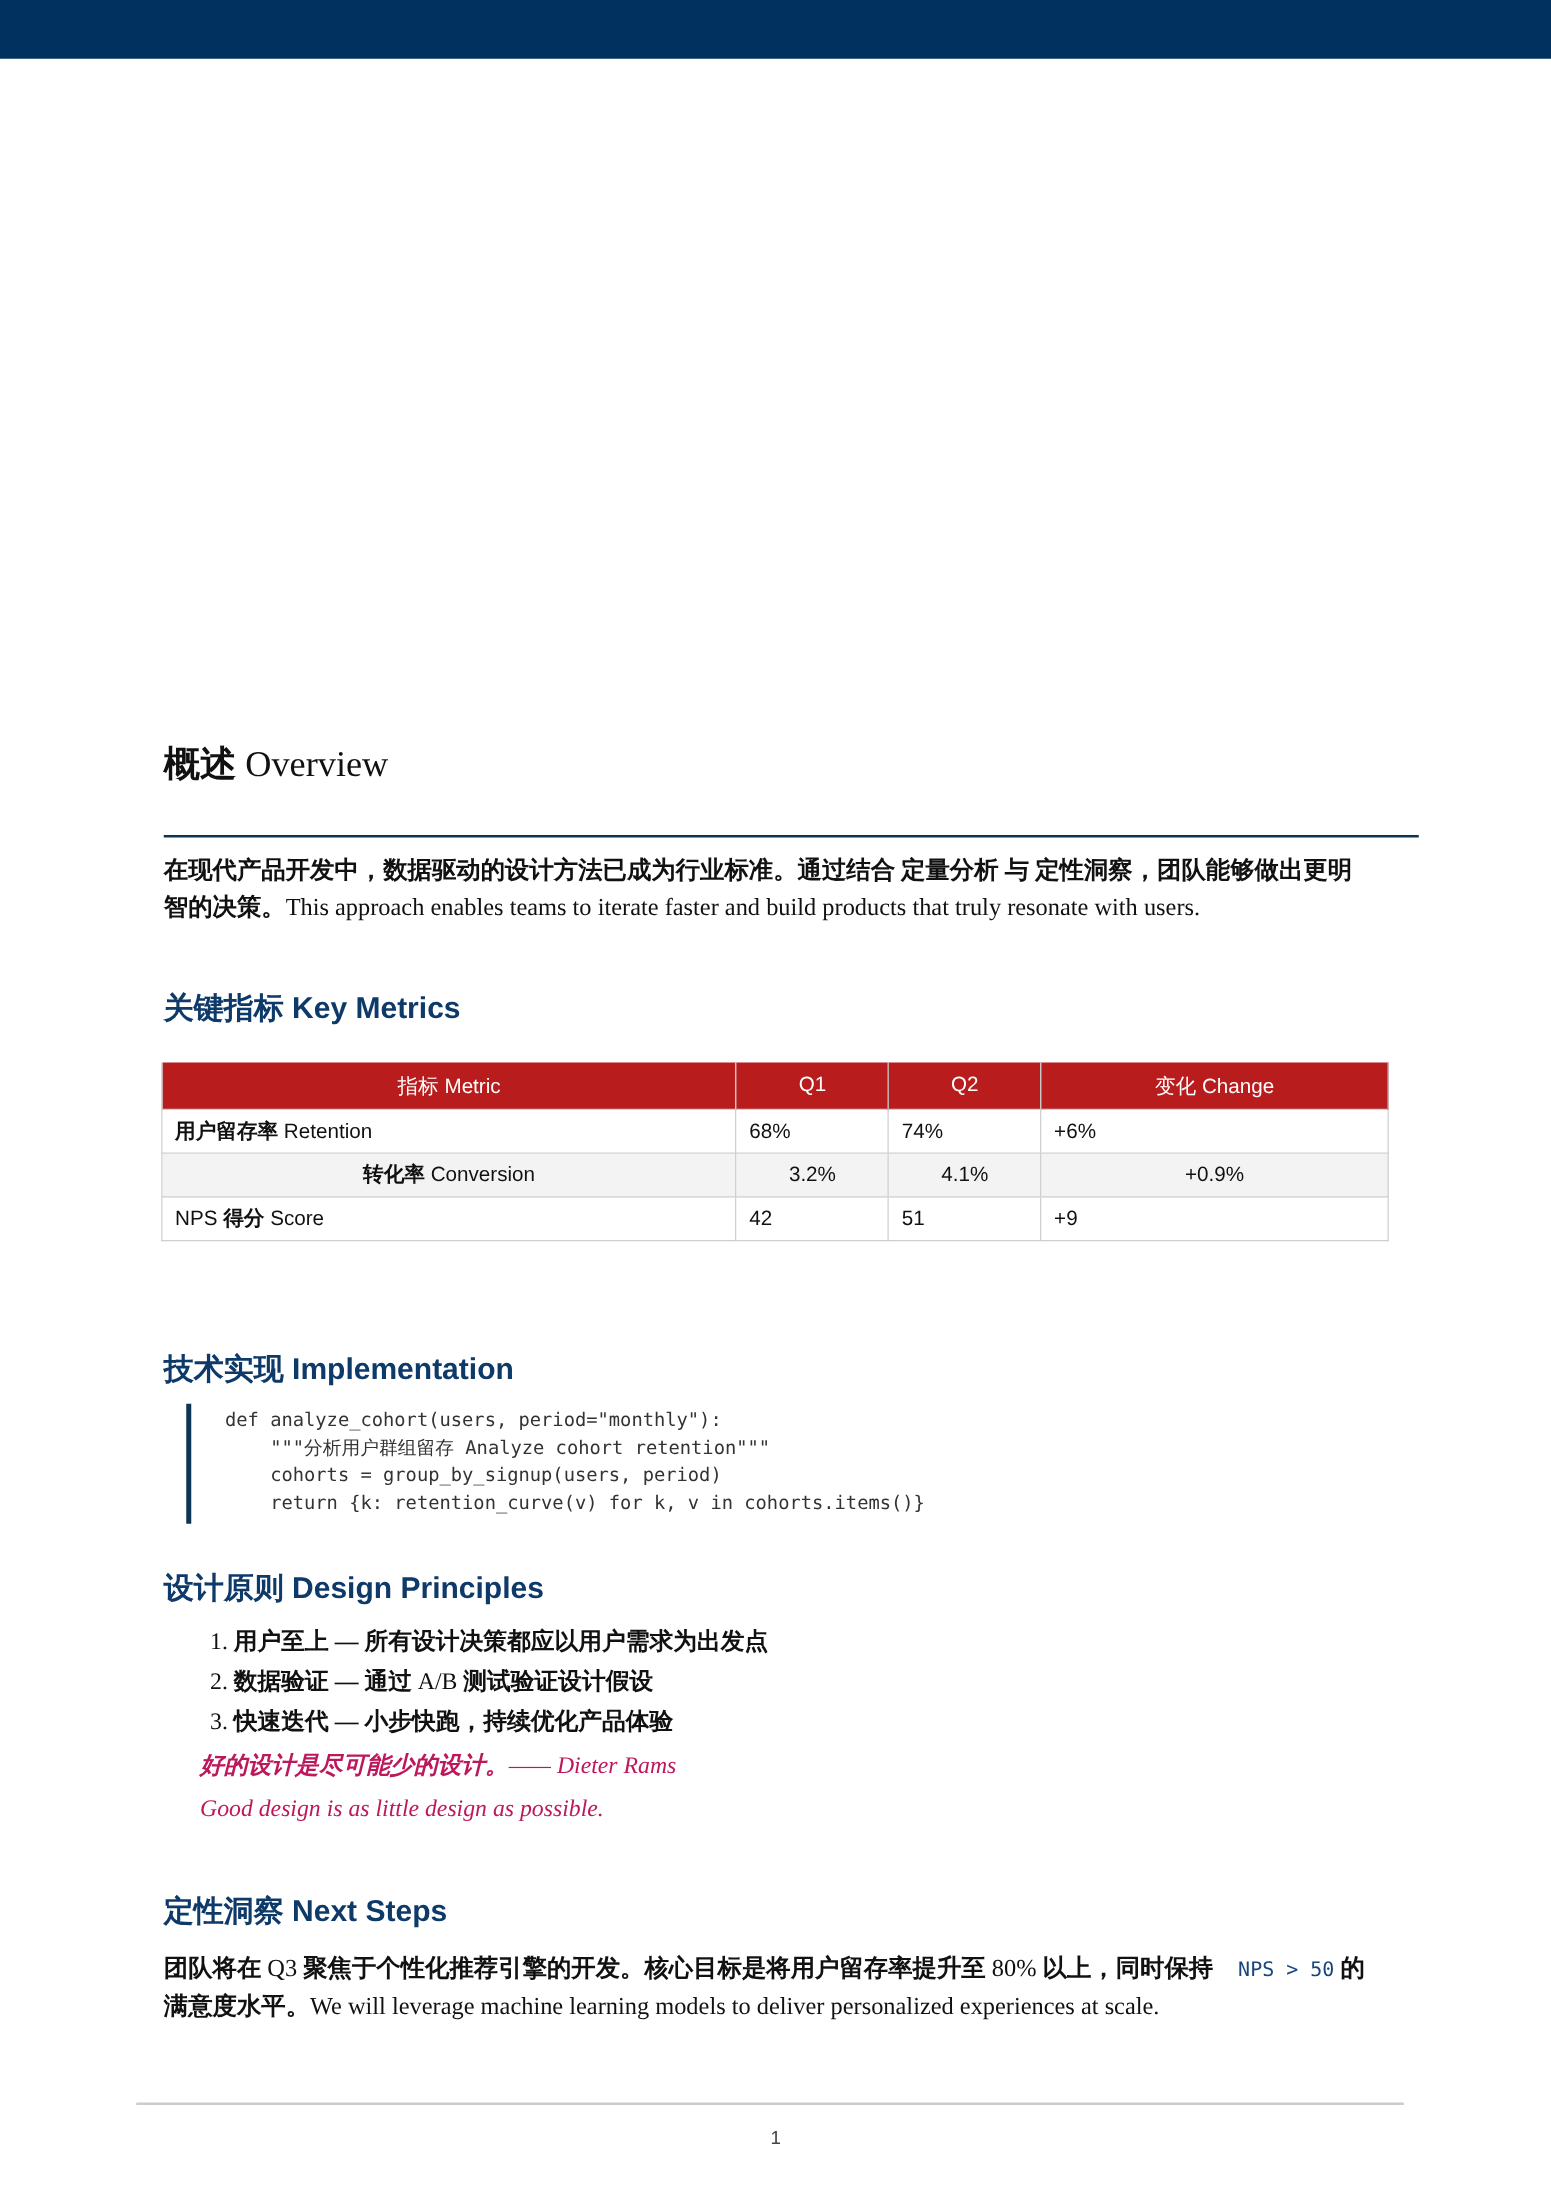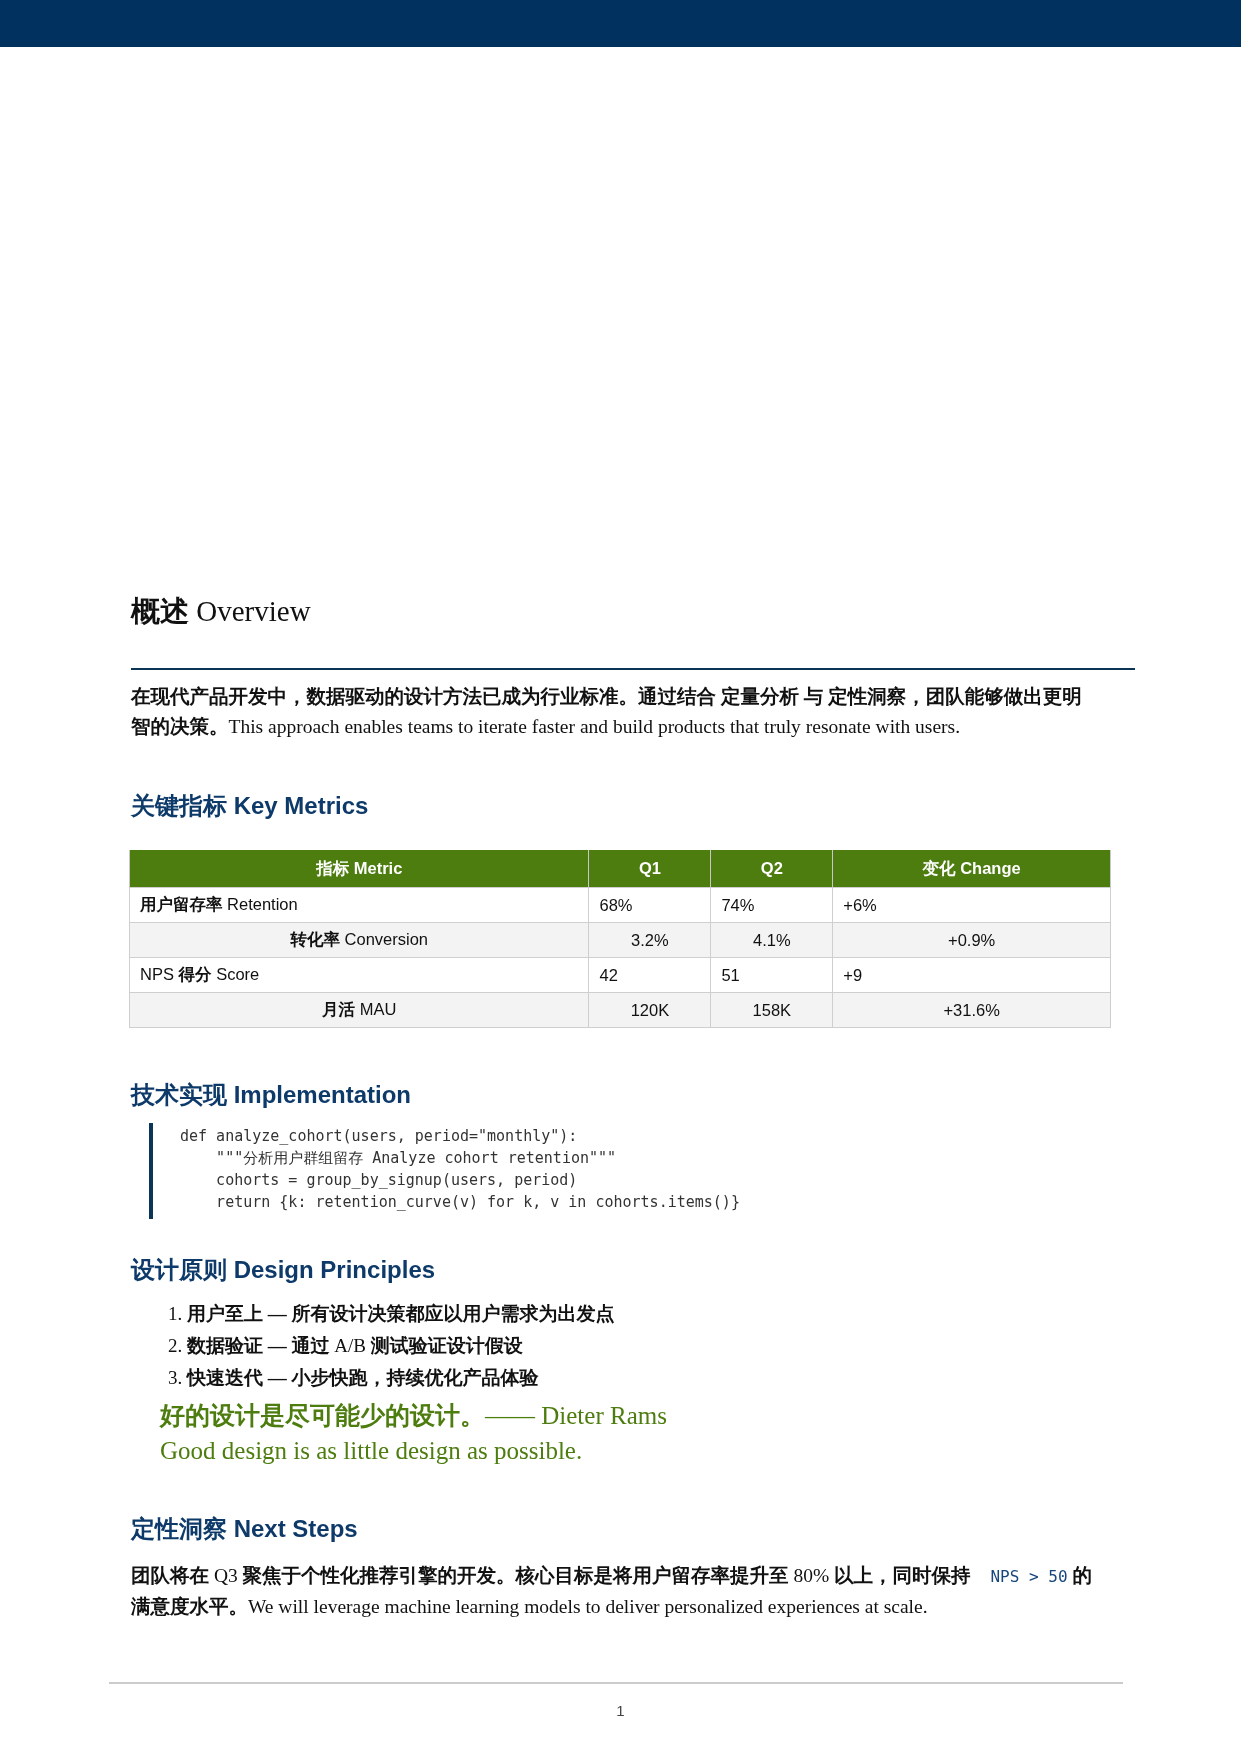--- a/index.html
+++ b/index.html
@@ -12,34 +12,34 @@
     .h1 { position: absolute; left: 131px; top: 592px; font-size: 29px; color: #111; white-space: nowrap; }
     .h1 .cjk { font-weight: bold; }
     .rule { position: absolute; left: 131px; top: 668px; width: 1004px; height: 2px; background: #0a3557; }
 
     .para { position: absolute; left: 131px; width: 1010px; font-size: 19.5px; line-height: 30px; color: #111; }
     .para .cjk { font-weight: bold; }
 
     .h2 { position: absolute; left: 131px; font-size: 24px; font-weight: bold; color: #0e3a6a; white-space: nowrap; }
 
     table.metrics { position: absolute; left: 129px; top: 850px; width: 982px; border-collapse: collapse; font-size: 16.5px; }
-    table.metrics th { background: #4d7c0f; color: #fff; font-weight: bold; height: 37px; text-align: center; border: 1px solid #c8c8c8; border-top: none; border-bottom: none; padding: 0; }
+    table.metrics th { background: #b91c1c; color: #fff; font-weight: normal; height: 37px; text-align: center; border: 1px solid #c8c8c8; border-top: none; border-bottom: none; padding: 0; }
     table.metrics td { height: 34px; padding: 0 10px; border: 1px solid #cfcfcf; color: #111; }
     table.metrics tr.alt td { background: #f3f3f3; text-align: center; }
     table.metrics td .cjk { font-weight: bold; }
 
     .code-block { position: absolute; left: 149px; top: 1123px; width: 900px; height: 96px; border-left: 4px solid #0a3557; }
     .code-line { position: absolute; left: 27px; font-size: 15px; color: #333; white-space: pre; line-height: 20px; }
 
     ol.principles { position: absolute; left: 131px; top: 1298px; margin: 0; padding: 0 0 0 37px; list-style: none; }
     ol.principles li { font-size: 19px; line-height: 32px; color: #111; white-space: nowrap; }
     ol.principles li .num { font-weight: normal; }
     ol.principles li .b { font-weight: bold; }
 
-    .quote { position: absolute; left: 160px; font-size: 25px; color: #4d7c0f; white-space: nowrap; }
+    .quote { position: absolute; left: 160px; font-size: 19px; color: #be185d; white-space: nowrap; font-style: italic; }
     .quote .cjk { font-weight: bold; }
 
     .inline-code { font-family: "DejaVu Sans Mono", "Liberation Mono", monospace; font-size: 16px; color: #17467d; padding-left: 15px; }
 
     .footer-rule { position: absolute; left: 109px; top: 1682px; width: 1014px; height: 2px; background: #cccccc; }
     .page-num { position: absolute; left: 0; width: 1241px; top: 1702px; text-align: center; font-size: 15px; color: #444; }
   </style>
 </head>
 <body>
 
@@ -88,26 +88,20 @@
       <td>3.2%</td>
       <td>4.1%</td>
       <td>+0.9%</td>
     </tr>
     <tr>
       <td><span>NPS</span> <span class="cjk">得分</span> <span>Score</span></td>
       <td>42</td>
       <td>51</td>
       <td>+9</td>
     </tr>
-    <tr class="alt">
-      <td><span class="cjk">月活</span> <span>MAU</span></td>
-      <td>120K</td>
-      <td>158K</td>
-      <td>+31.6%</td>
-    </tr>
   </tbody>
 </table>
 
 <div class="h2 sans" style="top:1079px;">
   <span>技术实现</span>
   <span>Implementation</span>
 </div>
 
 <div class="code-block">
   <div class="code-line mono" style="top:3px;">def analyze_cohort(users, period="monthly"):</div>

